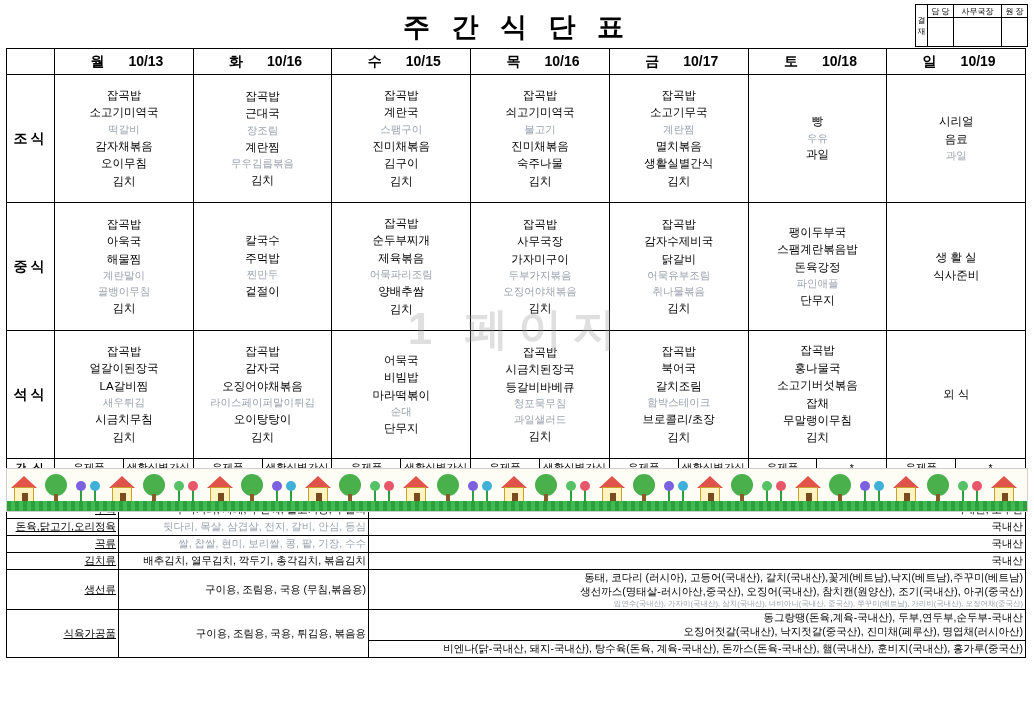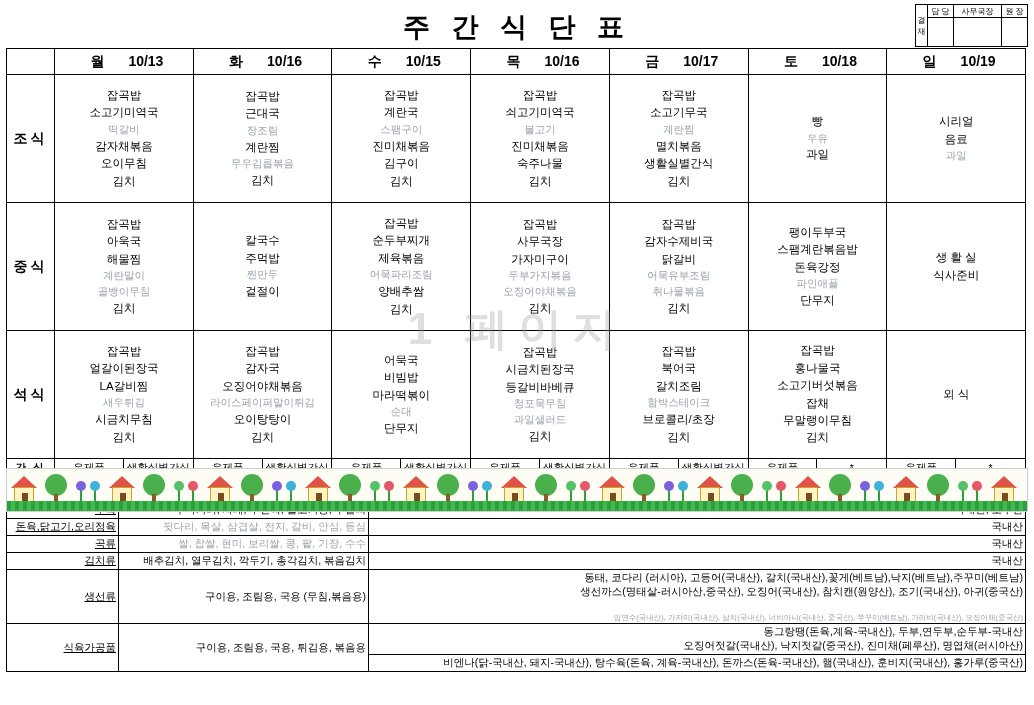--- a/index.html
+++ b/index.html
@@ -122,21 +122,21 @@
     background: #ffd24d;
     font-weight: bold;
     font-size: 13px;
     height: 20px;
     letter-spacing: 2px;
   }
   .c1 { width: 112px; }
   .c2 { width: 250px; }
   .c3 { width: auto; }
   .ing-name { font-weight: normal; text-decoration: underline; }
-  .tiny { font-size: 7.5px; color: #9aa3b0; line-height: 1.25; margin-top: 14px; }
+  .tiny { font-size: 7.5px; color: #9aa3b0; line-height: 1.25; }
 
   
   .watermark {
     position: absolute;
     left: 0; right: 0;
     top: 300px;
     text-align: center;
     font-size: 44px;
     font-weight: bold;
     color: rgba(150,150,150,0.30);

